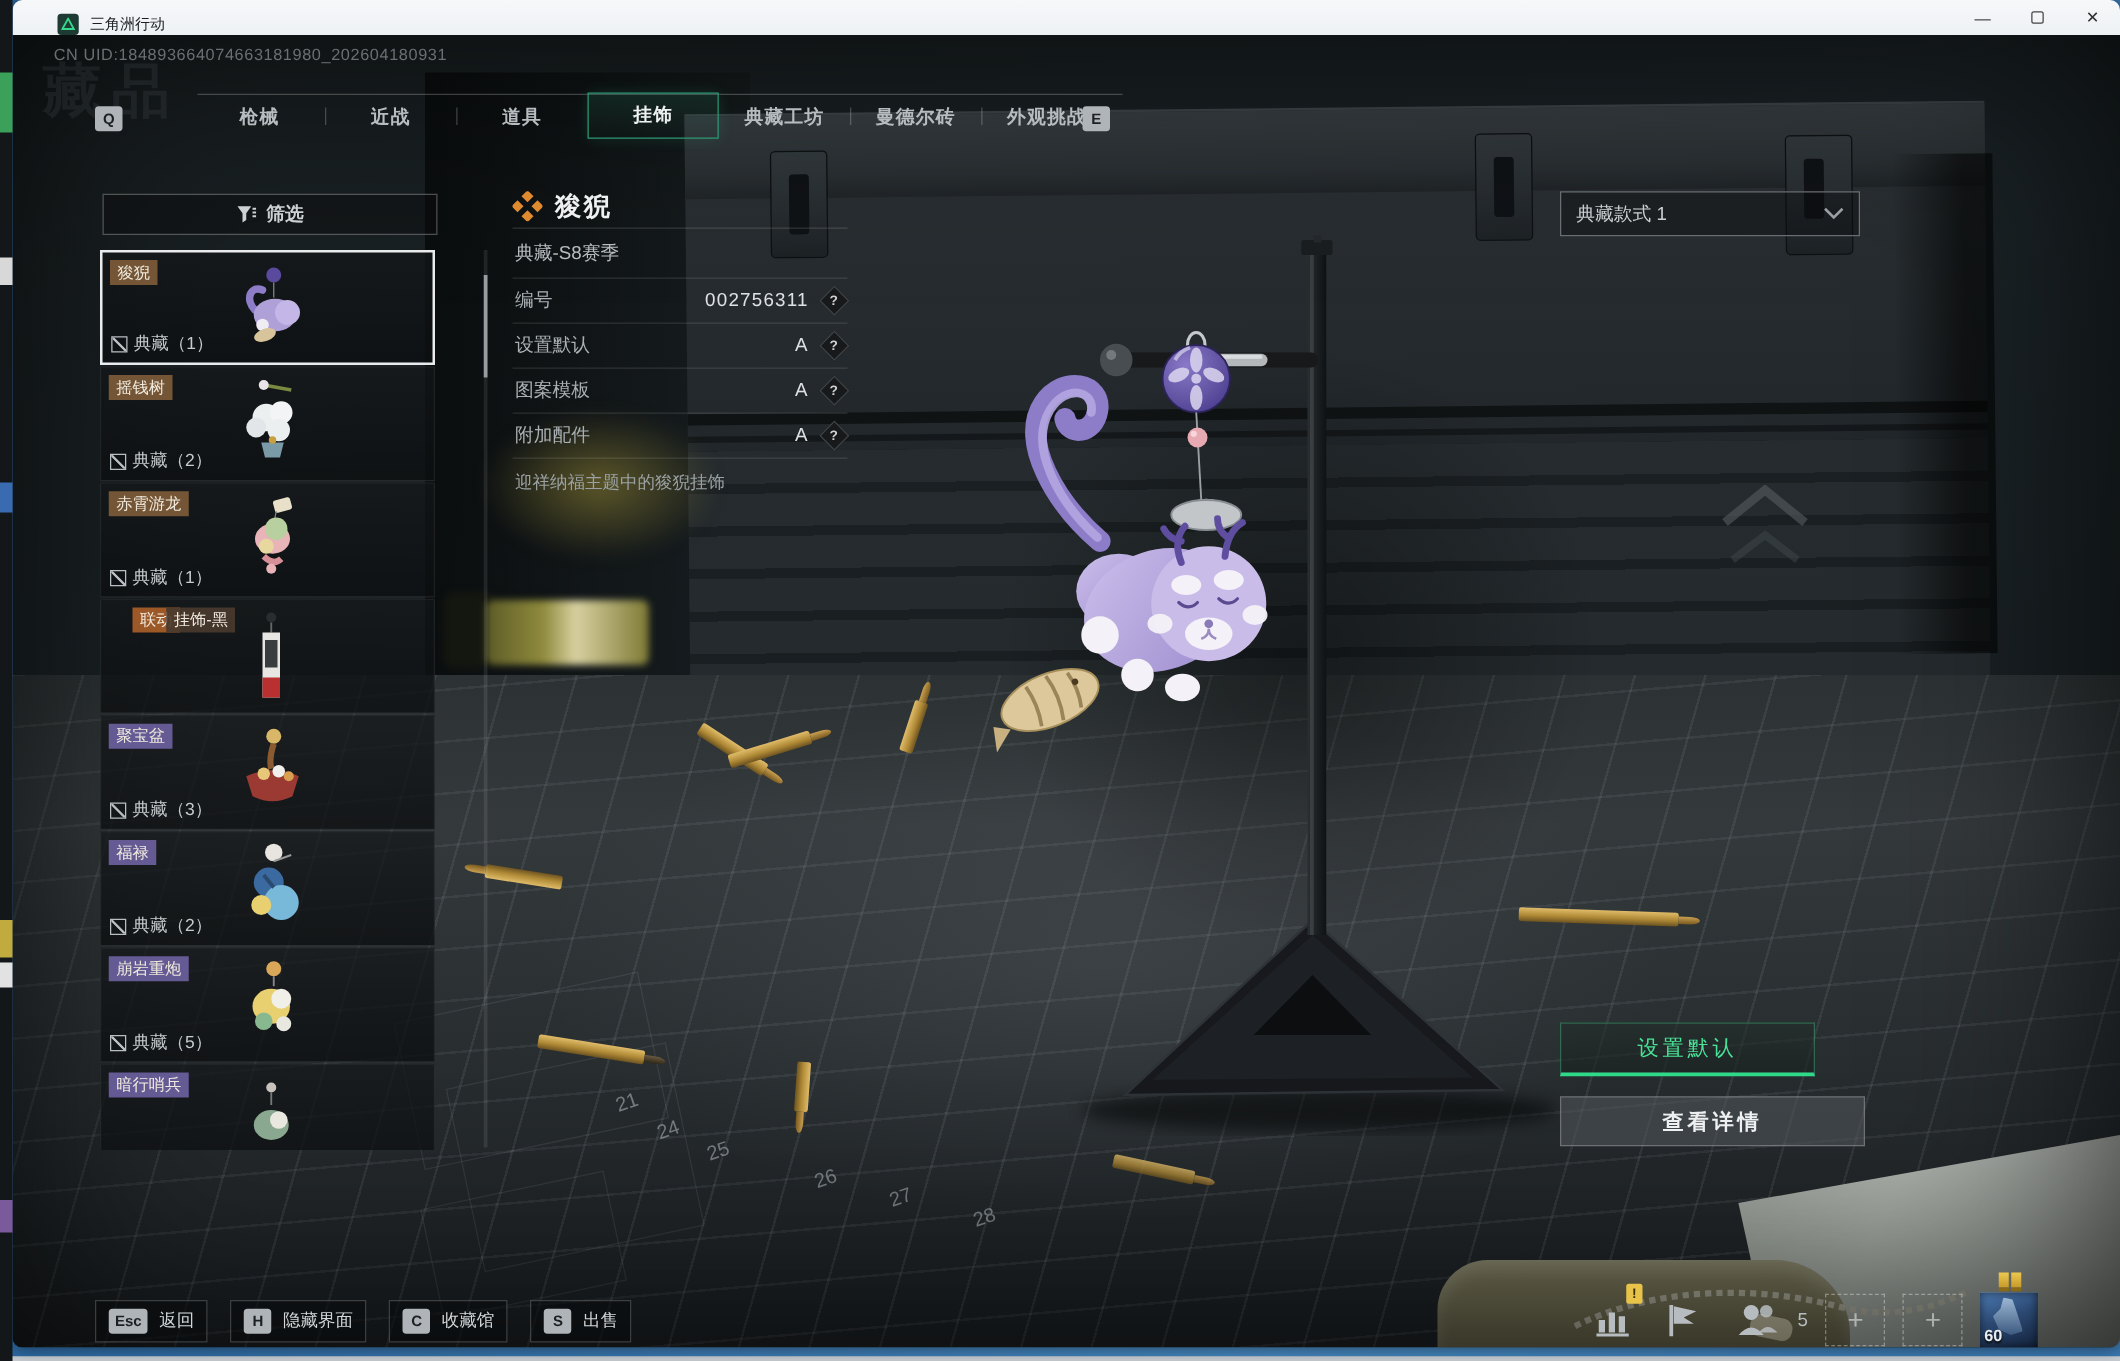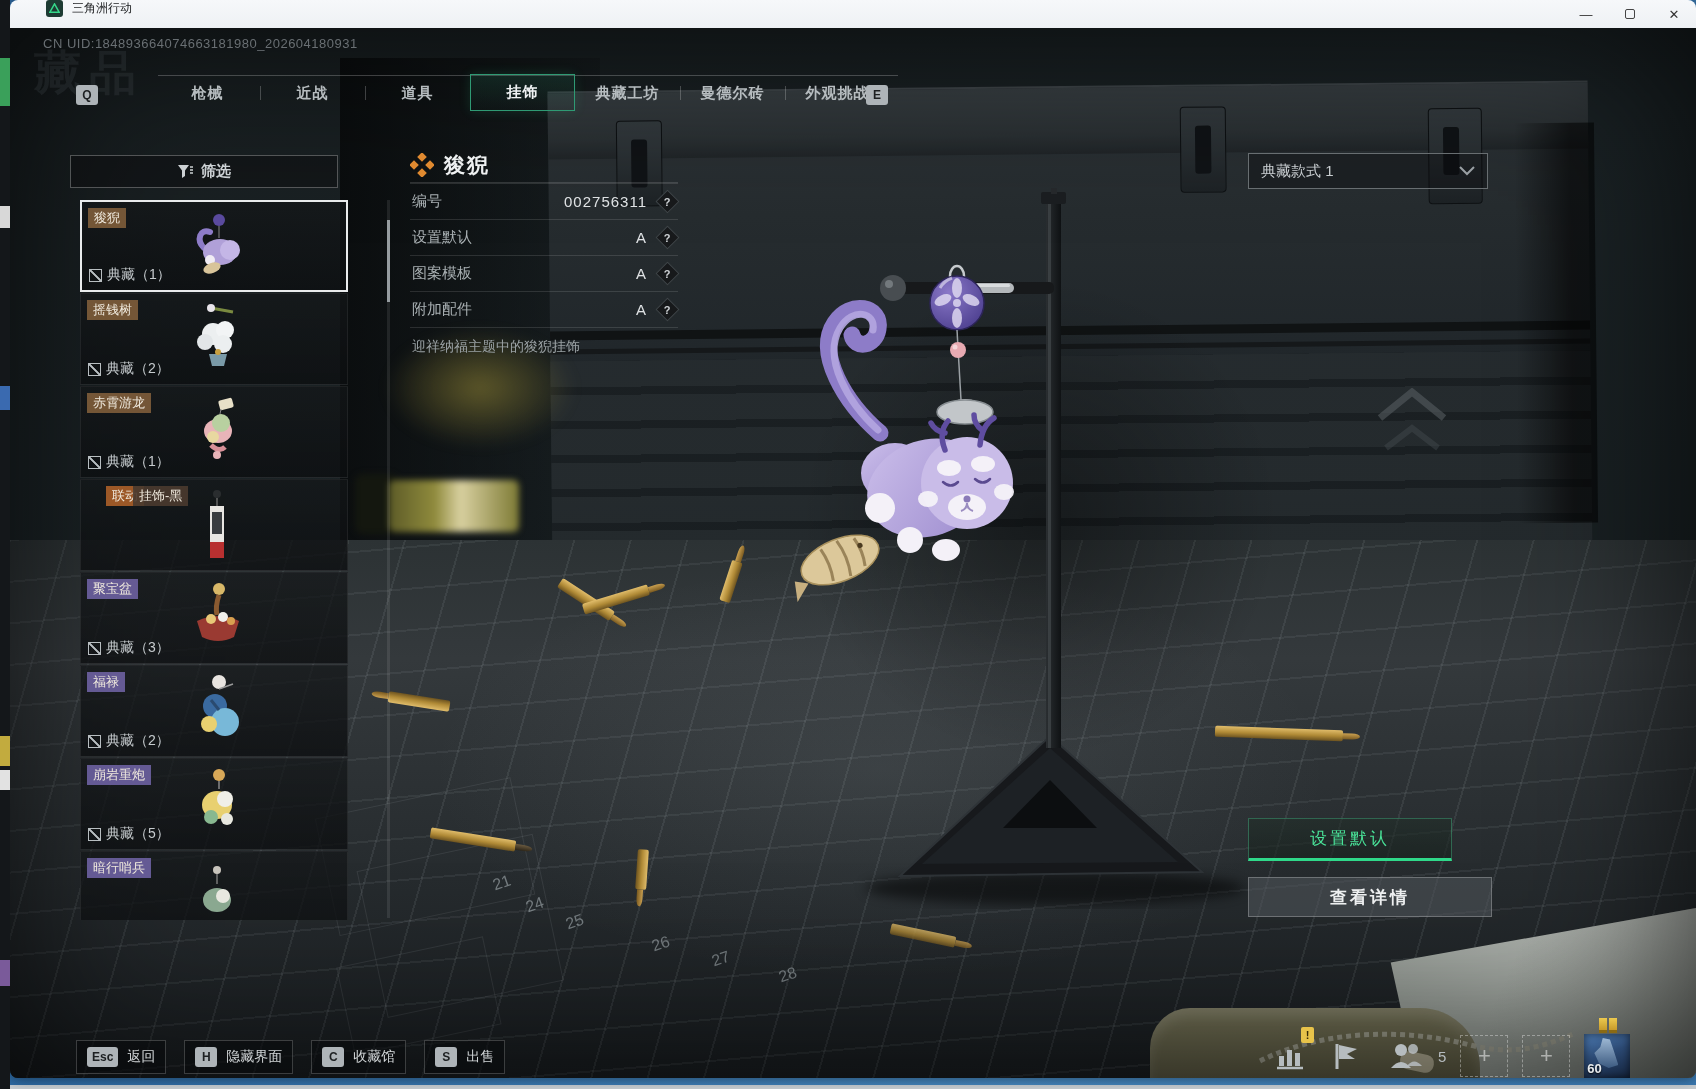--- a/index.html
+++ b/index.html
@@ -11,21 +11,21 @@
   }
   .taskbar-edge { position:absolute; left:0; bottom:0; width:100%; height:4px; background:#c6ccd1; }
   .desktop-strip { position:absolute; left:0; top:0; width:10px; height:100%; background:#14171a; z-index:60; }
   .desktop-strip .patch { position:absolute; left:0; width:10px; }
 
   
   .window { position:absolute; left:10px; top:0; width:1686px; height:1078px;
     border-radius:8px; overflow:hidden; background:#10151
 7; box-shadow:0 0 14px rgba(0,0,0,.5); }
   .titlebar { position:absolute; left:0; top:0; width:100%; height:28px;
-    background:linear-gradient(180deg,#f6f8fa,#eef1f4); display:flex; align-items:flex-start; z-index:50; }
+    background:linear-gradient(180deg,#f6f8fa,#eef1f4); display:flex; align-items:flex-end; z-index:50; }
   .app-icon { width:17px; height:17px; margin-left:36px; border-radius:3px; background:#1d3b33;
     display:flex; align-items:center; justify-content:center; }
   .titlebar .title { margin-left:9px; font-size:12px; color:#1c1e20; }
   .win-controls { margin-left:auto; display:flex; height:100%; }
   .win-btn { width:44px; height:100%; display:flex; align-items:center; justify-content:center;
     color:#333; font-size:13px; cursor:default; }
   .win-btn .sq { width:10px; height:10px; border:1px solid #444; border-radius:2px; }
 
   
   .viewport { position:absolute; left:0; top:28px; width:1686px; height:1050px; overflow:hidden;
@@ -101,21 +101,21 @@
   .tab { width:105px; display:flex; align-items:center; justify-content:center;
     color:#b6bcbf; font-size:15px; font-weight:bold; letter-spacing:1px; position:relative; cursor:pointer; }
   .tab:not(:first-child)::before { content:''; position:absolute; left:0; top:11px; width:1px; height:14px;
     background:rgba(255,255,255,.22); }
   .tab.active { color:#eef1f2; border:1px solid #2f9a74; margin-top:-1px;
     background:linear-gradient(180deg,rgba(47,154,116,.16),rgba(47,154,116,.02));
     box-shadow:0 0 12px rgba(47,217,138,.15); }
   .tab.active::before { display:none; }
   .tab.active + .tab::before { display:none; }
 
-  .filter-btn { left:60px; top:127px; width:268px; height:33px; display:flex; align-items:center;
+  .filter-btn { left:72px; top:127px; width:268px; height:33px; display:flex; align-items:center;
     justify-content:center; gap:8px; border:1px solid rgba(255,255,255,.28);
     background:rgba(10,12,13,.45); color:#ccd1d4; font-size:15px; font-weight:bold; cursor:pointer; }
 
   .itemlist { left:70px; top:172px; width:268px; height:720px; overflow:hidden; }
   .cell { position:relative; width:268px; height:92px; margin-bottom:1px;
     background:linear-gradient(180deg,rgba(19,22,24,.72),rgba(12,14,16,.8));
     border:1px solid rgba(255,255,255,.07); cursor:pointer; }
   .cell.selected { border:2px solid #e9ebec; }
   .tag { position:absolute; left:6px; top:6px; padding:2px 6px; font-size:13px; color:#efe9dd;
     display:inline-block; line-height:16px; }
@@ -517,20 +517,21 @@
             <g fill="#e08a30">
               <rect x="8.6" y="0.6" width="6.8" height="6.8" transform="rotate(45 12 4)"></rect>
               <rect x="0.6" y="8.6" width="6.8" height="6.8" transform="rotate(45 4 12)"></rect>
               <rect x="16.6" y="8.6" width="6.8" height="6.8" transform="rotate(45 20 12)"></rect>
               <rect x="8.6" y="16.6" width="6.8" height="6.8" transform="rotate(45 12 20)"></rect>
             </g>
           </svg>
           <span>狻猊</span>
         </div>
         <div class="dt-sep"></div>
+        <div class="dt-season">典藏-S8赛季</div>
 
         <div class="dt-row">
           <span class="lbl">编号</span>
           <span class="val">002756311</span>
           <span class="qmark">
               <i>?</i>
             </span>
         </div>
         <div class="dt-row">
           <span class="lbl">设置默认</span>

